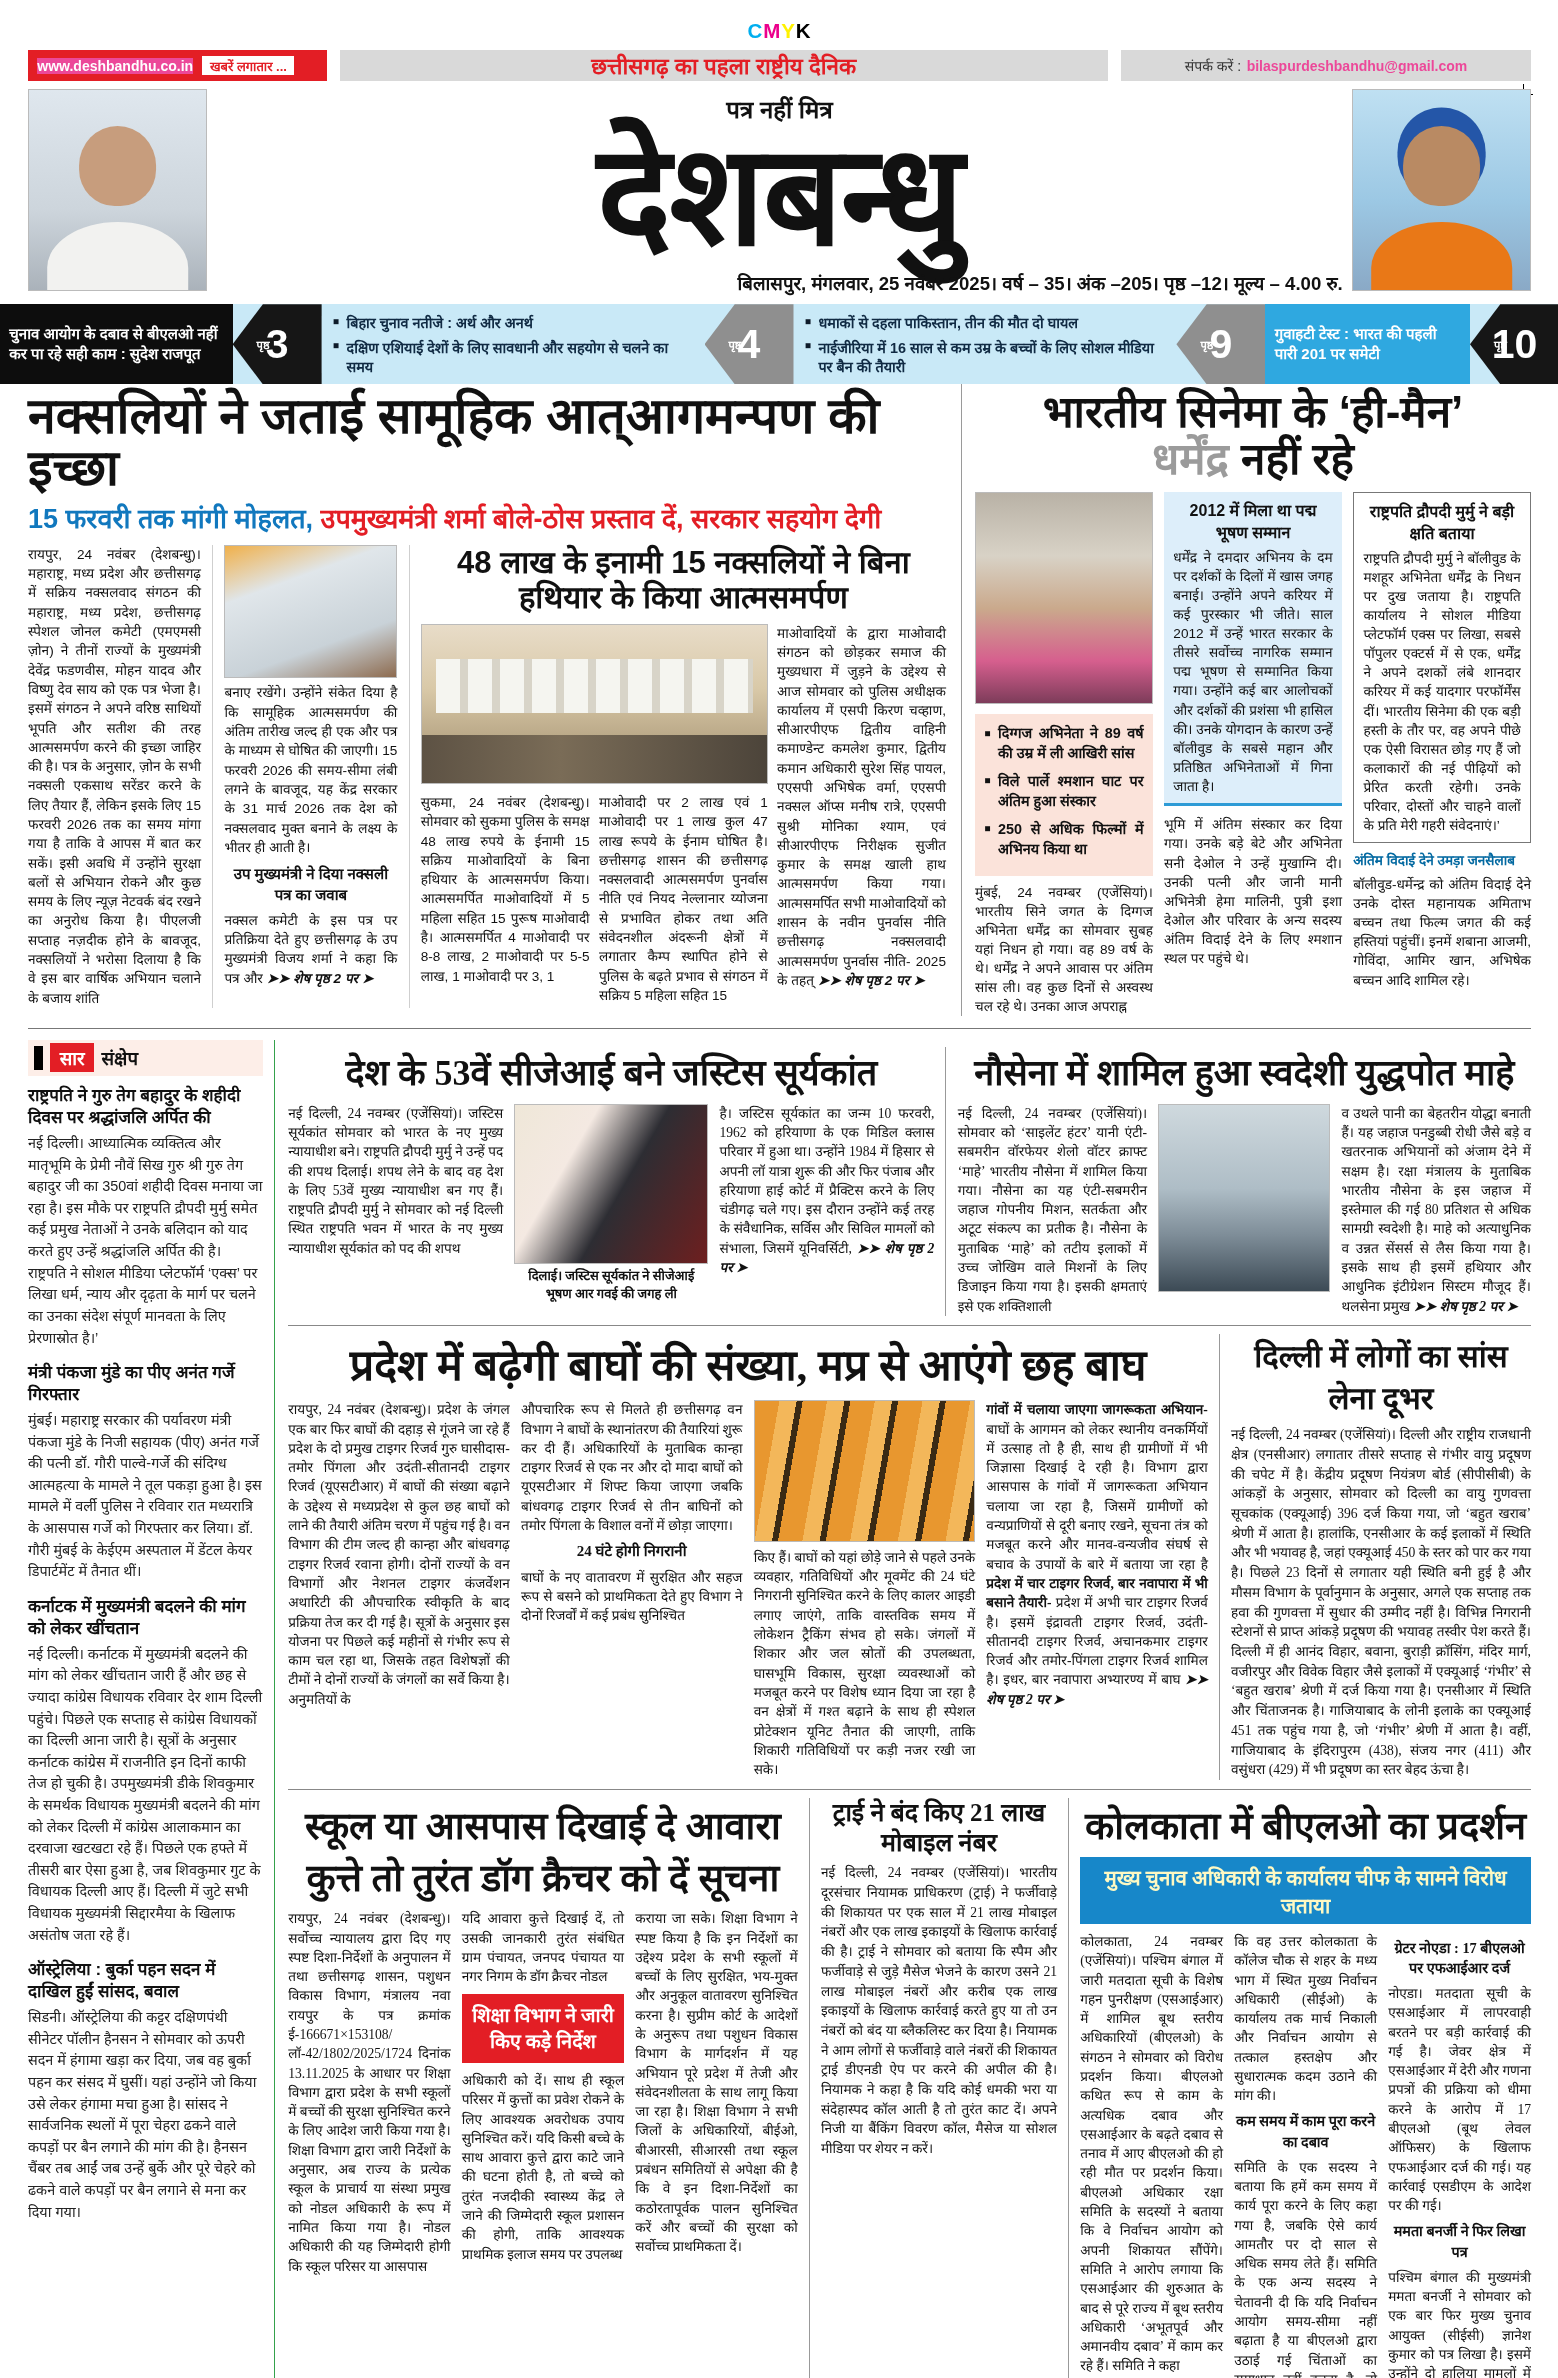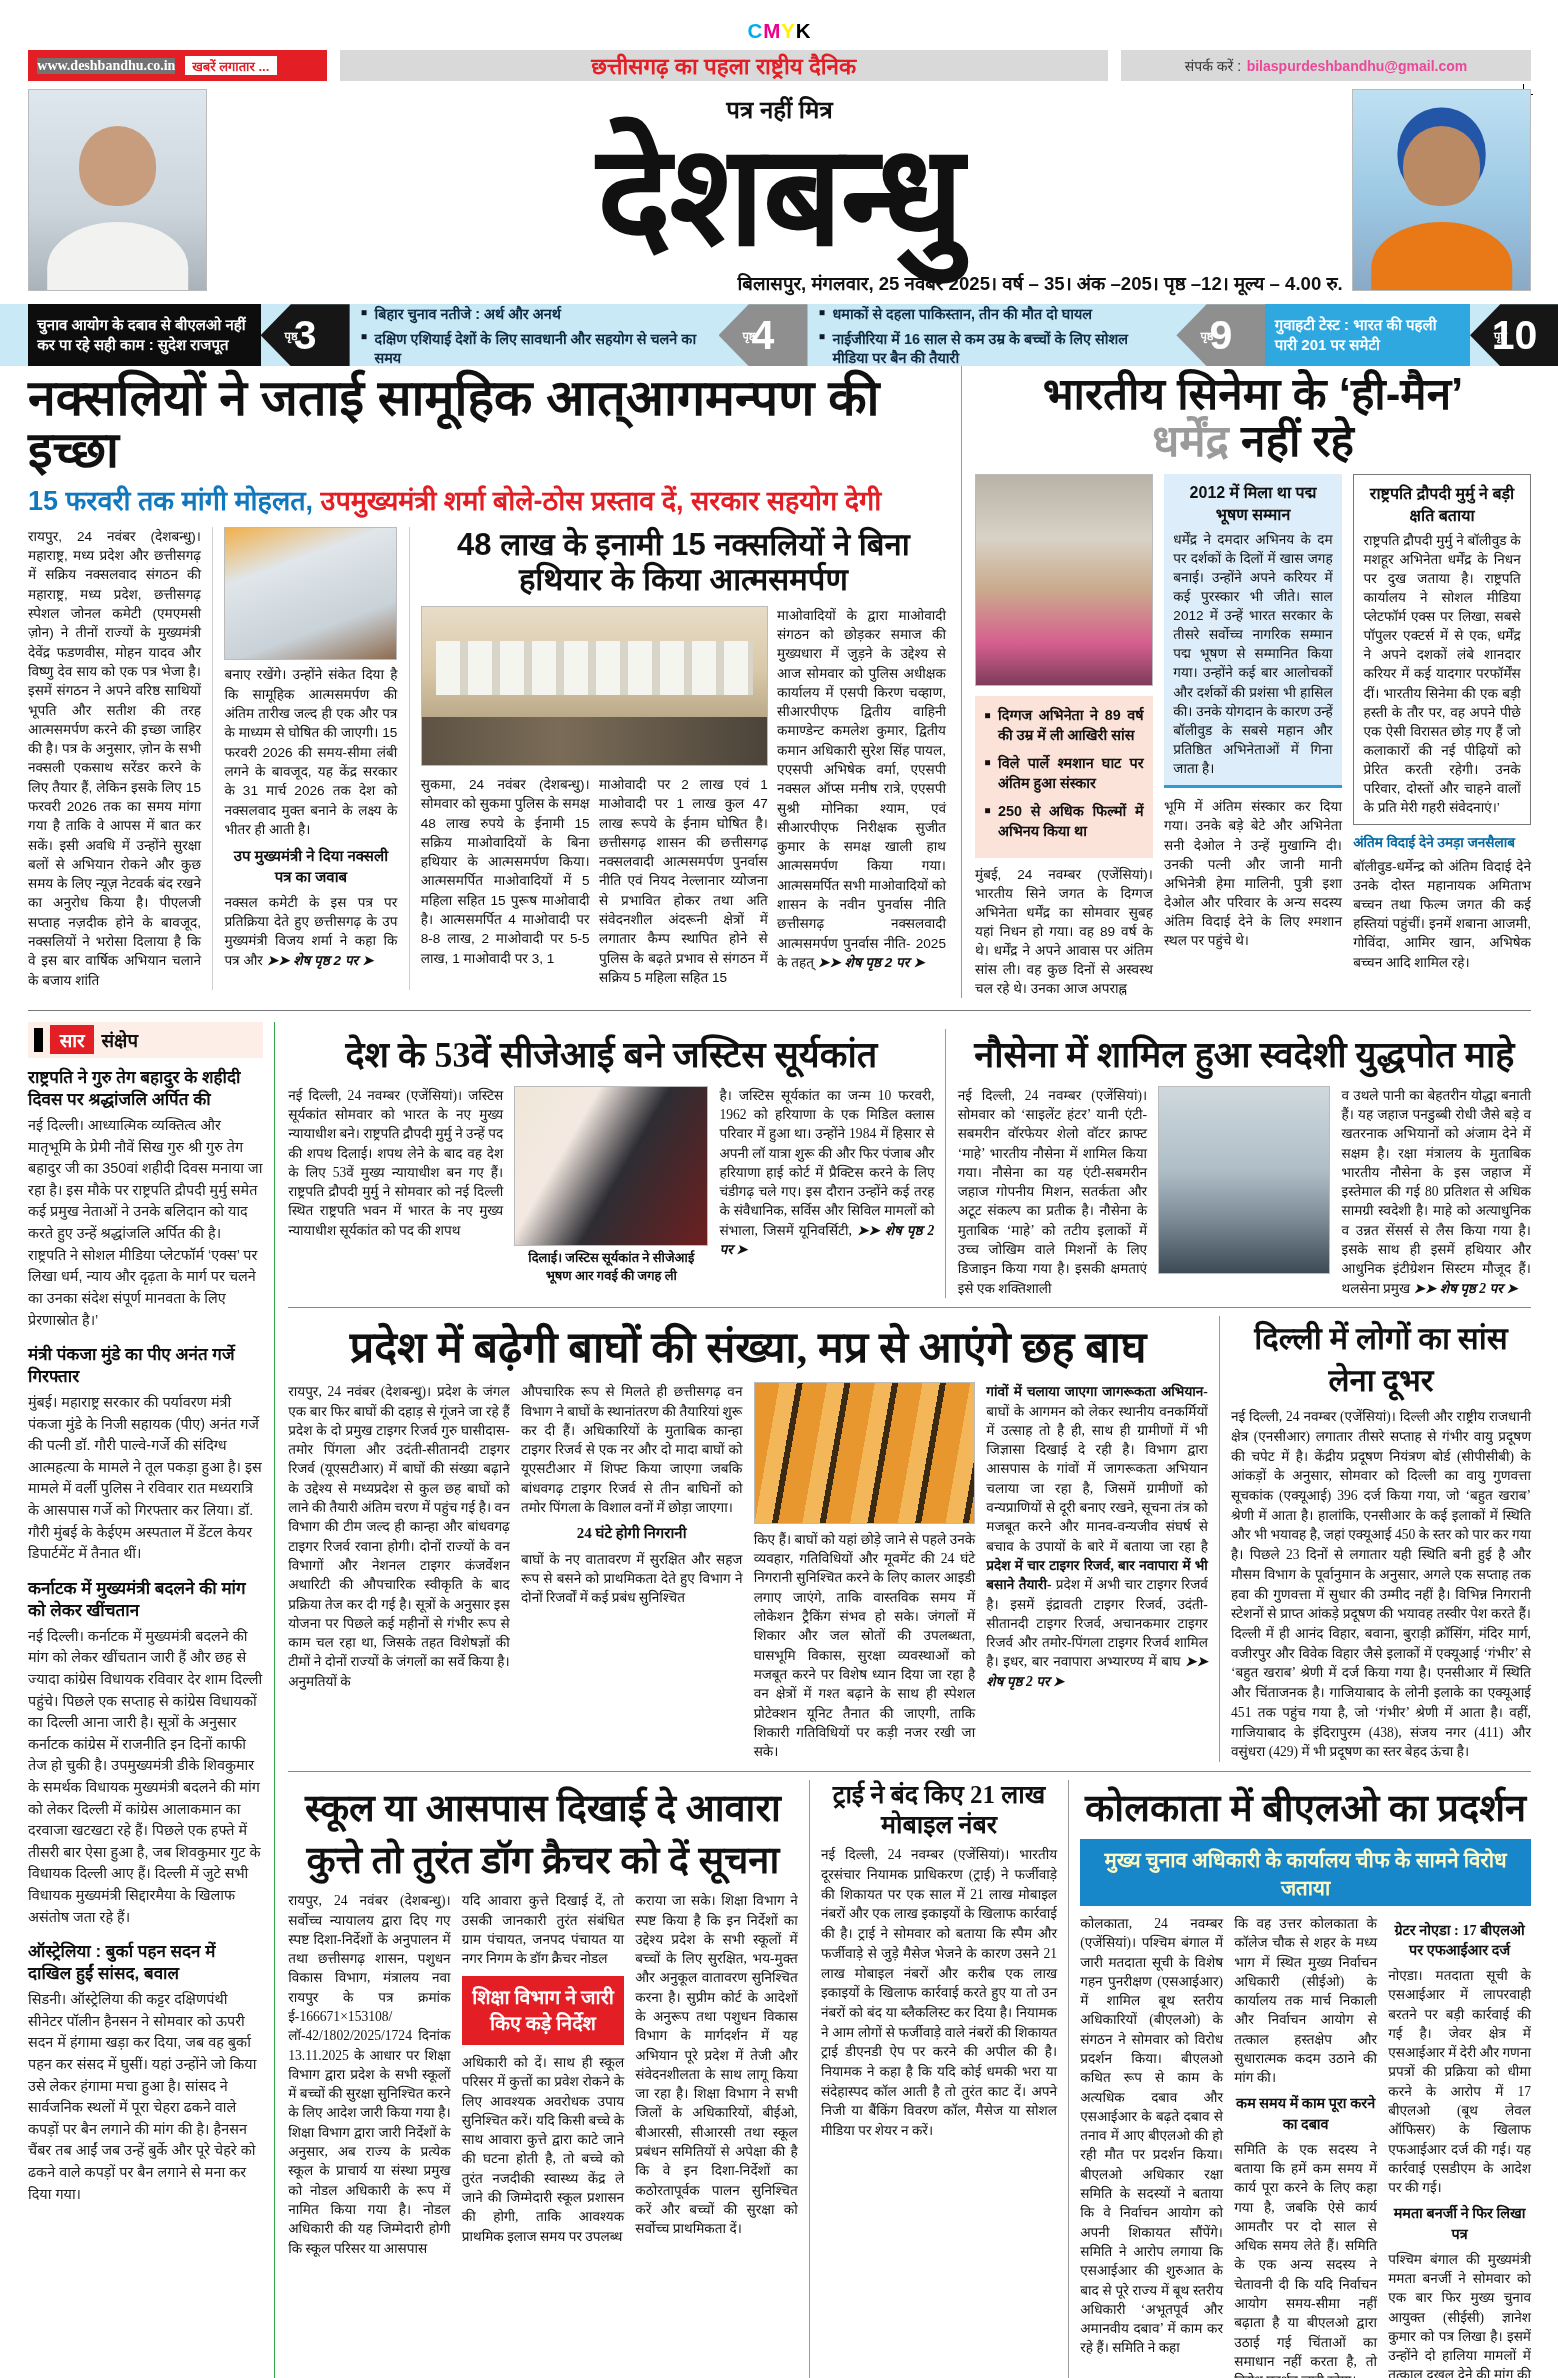--- a/index.html
+++ b/index.html
@@ -9,42 +9,42 @@
   .cropmark{position:absolute;width:20.5px;height:20.5px;pointer-events:none;}
   .cropmark:before{content:"";position:absolute;left:50%;top:0;bottom:0;border-left:1.9px solid #000;}
   .cropmark:after{content:"";position:absolute;top:50%;left:0;right:0;border-top:1.9px solid #000;}
   .cm-tl{left:35px;top:177px}.cm-tr{right:26px;top:84px}
   .cmyk{ text-align:center;font-weight:bold;font-size:20.5px;letter-spacing:0.9px;padding:13px 0 7.5px;}
   .cmyk span:nth-child(1){color:#00aeef}.cmyk span:nth-child(2){color:#ec008c}
   .cmyk span:nth-child(3){color:#fff200}.cmyk span:nth-child(4){color:#000}
   .topbar{display:flex;align-items:stretch;gap:13px;margin:0 28px;}
   .topbar .left{background:#e31e25;color:#fff;font-weight:bold;font-size:14px;
     padding:4.7px 9.3px;display:flex;align-items:center;gap:9.3px;flex:0 0 280px;}
-  .topbar .left .site{background:#737373;color:#fff;font-family:Liberation Serif, serif;}
+  .topbar .left .site{background:#ec4899;color:#fff;}
   .topbar .left .tick{background:#fff;color:#e31e25;padding:0.9px 7.5px;font-size:13px;}
   .topbar .mid{flex:1;background:#d9d9d9;display:flex;align-items:center;justify-content:center;
     color:#e31e25;font-weight:bold;font-size:22.4px;}
   .topbar .right{flex:0 0 410px;background:#d9d9d9;display:flex;align-items:center;justify-content:center;
     font-size:14px;color:#333;gap:5.6px;}
   .topbar .right .mail{color:#ec4899;font-weight:bold;}
   .masthead{display:flex;align-items:flex-start;margin:7.5px 28px 0;gap:9.3px;}
   .mh-photo{flex:0 0 177px;height:200px;border:0.9px solid #bbb;}
   .ph{background:linear-gradient(180deg,#dfe7ee 0%,#cdd5dc 60%,#aab2ba 100%);position:relative;overflow:hidden;}
   .ph:before{content:"";position:absolute;left:50%;top:18%;width:44%;height:40%;transform:translateX(-50%);
     border-radius:50% 50% 46% 46%;background:#c79d7d;}
   .ph:after{content:"";position:absolute;left:50%;bottom:-12%;width:80%;height:46%;transform:translateX(-50%);
     border-radius:50% 50% 0 0;background:#f2f2f0;}
   .ph.cricketer{background:linear-gradient(180deg,#bfe0f2 0%,#9cc8e4 55%,#8aa9c6 100%);}
   .ph.cricketer:before{background:#b98a63;box-shadow:0 -13px 0 5.6px #2456a8;}
   .ph.cricketer:after{background:#e97817;}
   .mh-center{flex:1;text-align:center;}
   .slogan{font-size:24px;font-weight:bold;margin-top:3.7px;}
   .paper-title{font-size:140px;line-height:1.02;font-weight:bold;letter-spacing:-1.9px;}
   .dateline{font-size:18.6px;font-weight:bold;margin-top:1.9px;text-align:right;}
-  .navstrip{margin:9.3px 0 0;background:#c9e9f7;display:flex;align-items:stretch;height:62px;padding-left:28px;}
+  .navstrip{margin:9.3px 0 0;background:#c9e9f7;display:flex;align-items:stretch;height:80px;}
   .navbox{display:flex;align-items:center;color:#fff;font-weight:bold;font-size:15px;
     padding:5.6px 9.3px;line-height:1.35;}
   .navbox.black{background:#0d0d0d;flex:0 0 214px;}
   .navbox.blue{background:#2fa8e0;flex:0 0 186px;color:#fff;}
   .navlist{flex:1;display:flex;flex-direction:column;justify-content:center;gap:5.6px;
     font-weight:bold;font-size:14.4px;color:#102a43;padding:0 11.2px;}
   .navlist .b{display:flex;gap:7.5px;align-items:flex-start;}
   .navlist .b:before{content:"■";font-size:10.3px;margin-top:2.8px;color:#0d1b2a;}
   .pagebadge{flex:0 0 89px;display:flex;align-items:center;justify-content:center;position:relative;
     color:#fff;font-size:41px;font-weight:bold;

